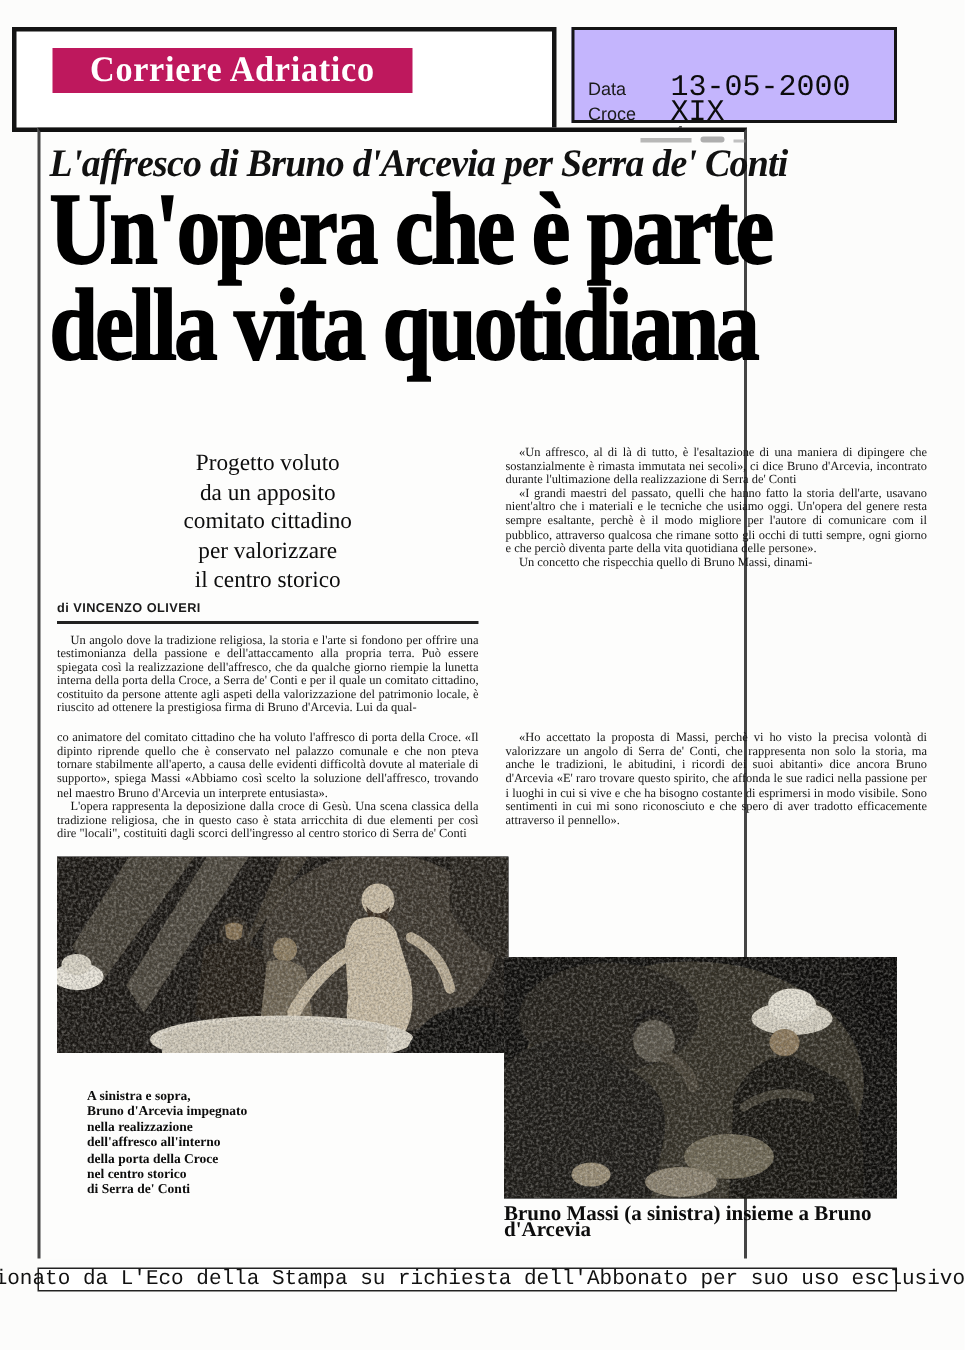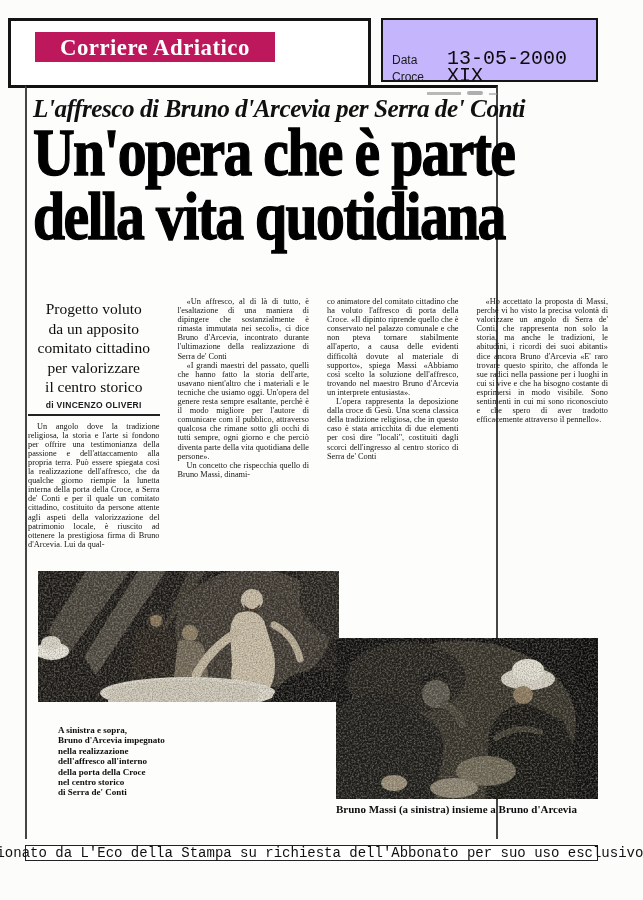--- a/index.html
+++ b/index.html
@@ -55,50 +55,50 @@
     -webkit-text-stroke:1.3px #000;color:#000;
   }
   .headline span{display:block;}
   .subhead{
     position:absolute;left:7px;top:165px;
     font-size:28px;letter-spacing:-0.3px;white-space:nowrap;color:#0b0b0b;
   }
 
   
   .columns{
-    position:absolute;left:1px;top:209px;width:580px;height:274px;
-    display:grid;grid-template-columns:repeat(4,1fr);column-gap:18px;
+    position:absolute;left:11px;top:209px;width:580px;height:274px;
+    display:grid;grid-template-columns:repeat(2,1fr);column-gap:18px;
     overflow:hidden;
     font-size:8.3px;line-height:9.1px;text-align:justify;color:#141414;
   }
   .standfirst{
     white-space:pre-line;text-align:center;
     font-size:15.5px;line-height:19.5px;color:#0d0d0d;margin-top:2px;
   }
   .byline{
-    text-align:center;font-family:"Liberation Sans",sans-serif;
+    font-family:"Liberation Sans",sans-serif;
     font-weight:bold;font-size:8.5px;letter-spacing:.3px;margin-top:4px;color:#1a1a1a;
   }
   .byline-rule{border-top:2px solid #222;margin:4px 0 6px 0;}
   .col p.para{margin:0;}
   .col p.indent{text-indent:9px;}
 
   
   .photo{position:absolute;overflow:hidden;background:#111;}
   .photo svg{display:block;}
   .photo-left{left:11px;top:483px;width:301px;height:131px;}
   .photo-right{left:309px;top:550px;width:262px;height:161px;}
   .caption{font-weight:bold;color:#0d0d0d;}
   .caption-left{
     position:absolute;left:31px;top:637px;width:210px;
     white-space:pre-line;font-size:9px;line-height:10.4px;
   }
   .caption-right{
     position:absolute;left:309px;top:716px;width:280px;
-    font-size:11px;line-height:11px;
+    font-size:14px;line-height:11px;
   }
 
   
   .footer-strip{
     position:absolute;left:25px;top:845px;width:573px;height:16px;
     border:1.5px solid #222;box-sizing:border-box;background:#fff;
     display:flex;align-items:center;justify-content:center;
     font-family:"Liberation Mono",monospace;font-size:14px;white-space:nowrap;color:#111;
   }
 </style>

